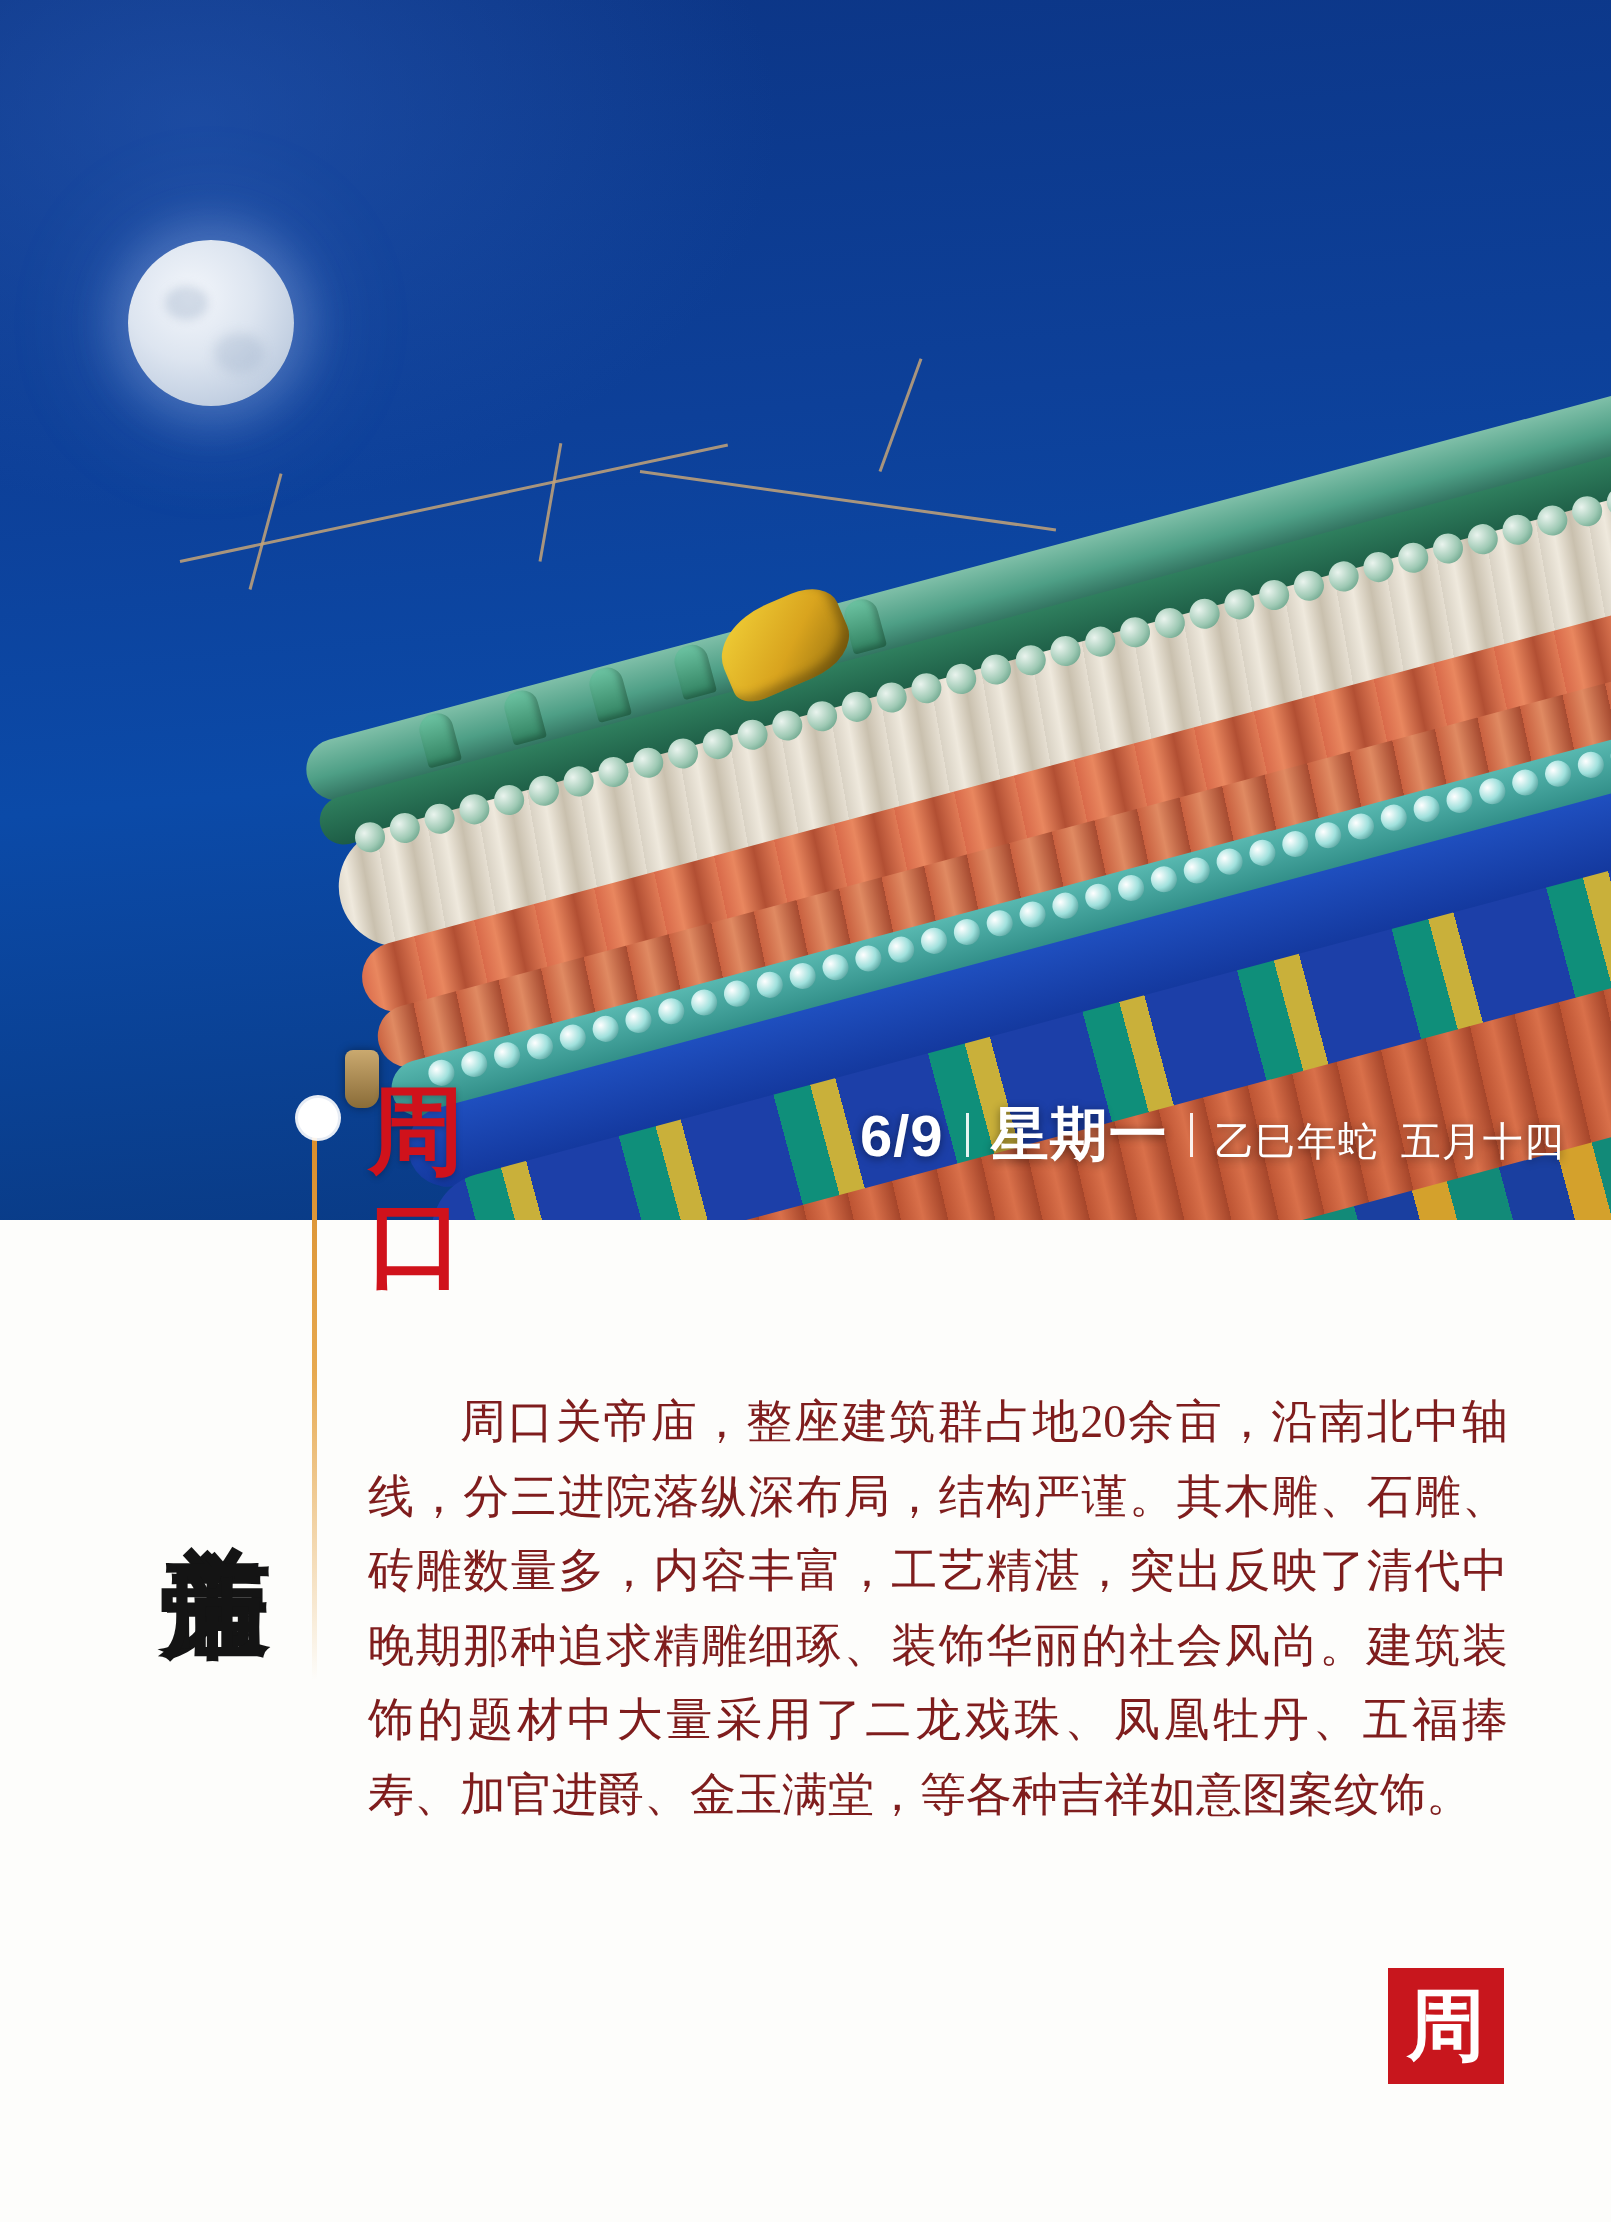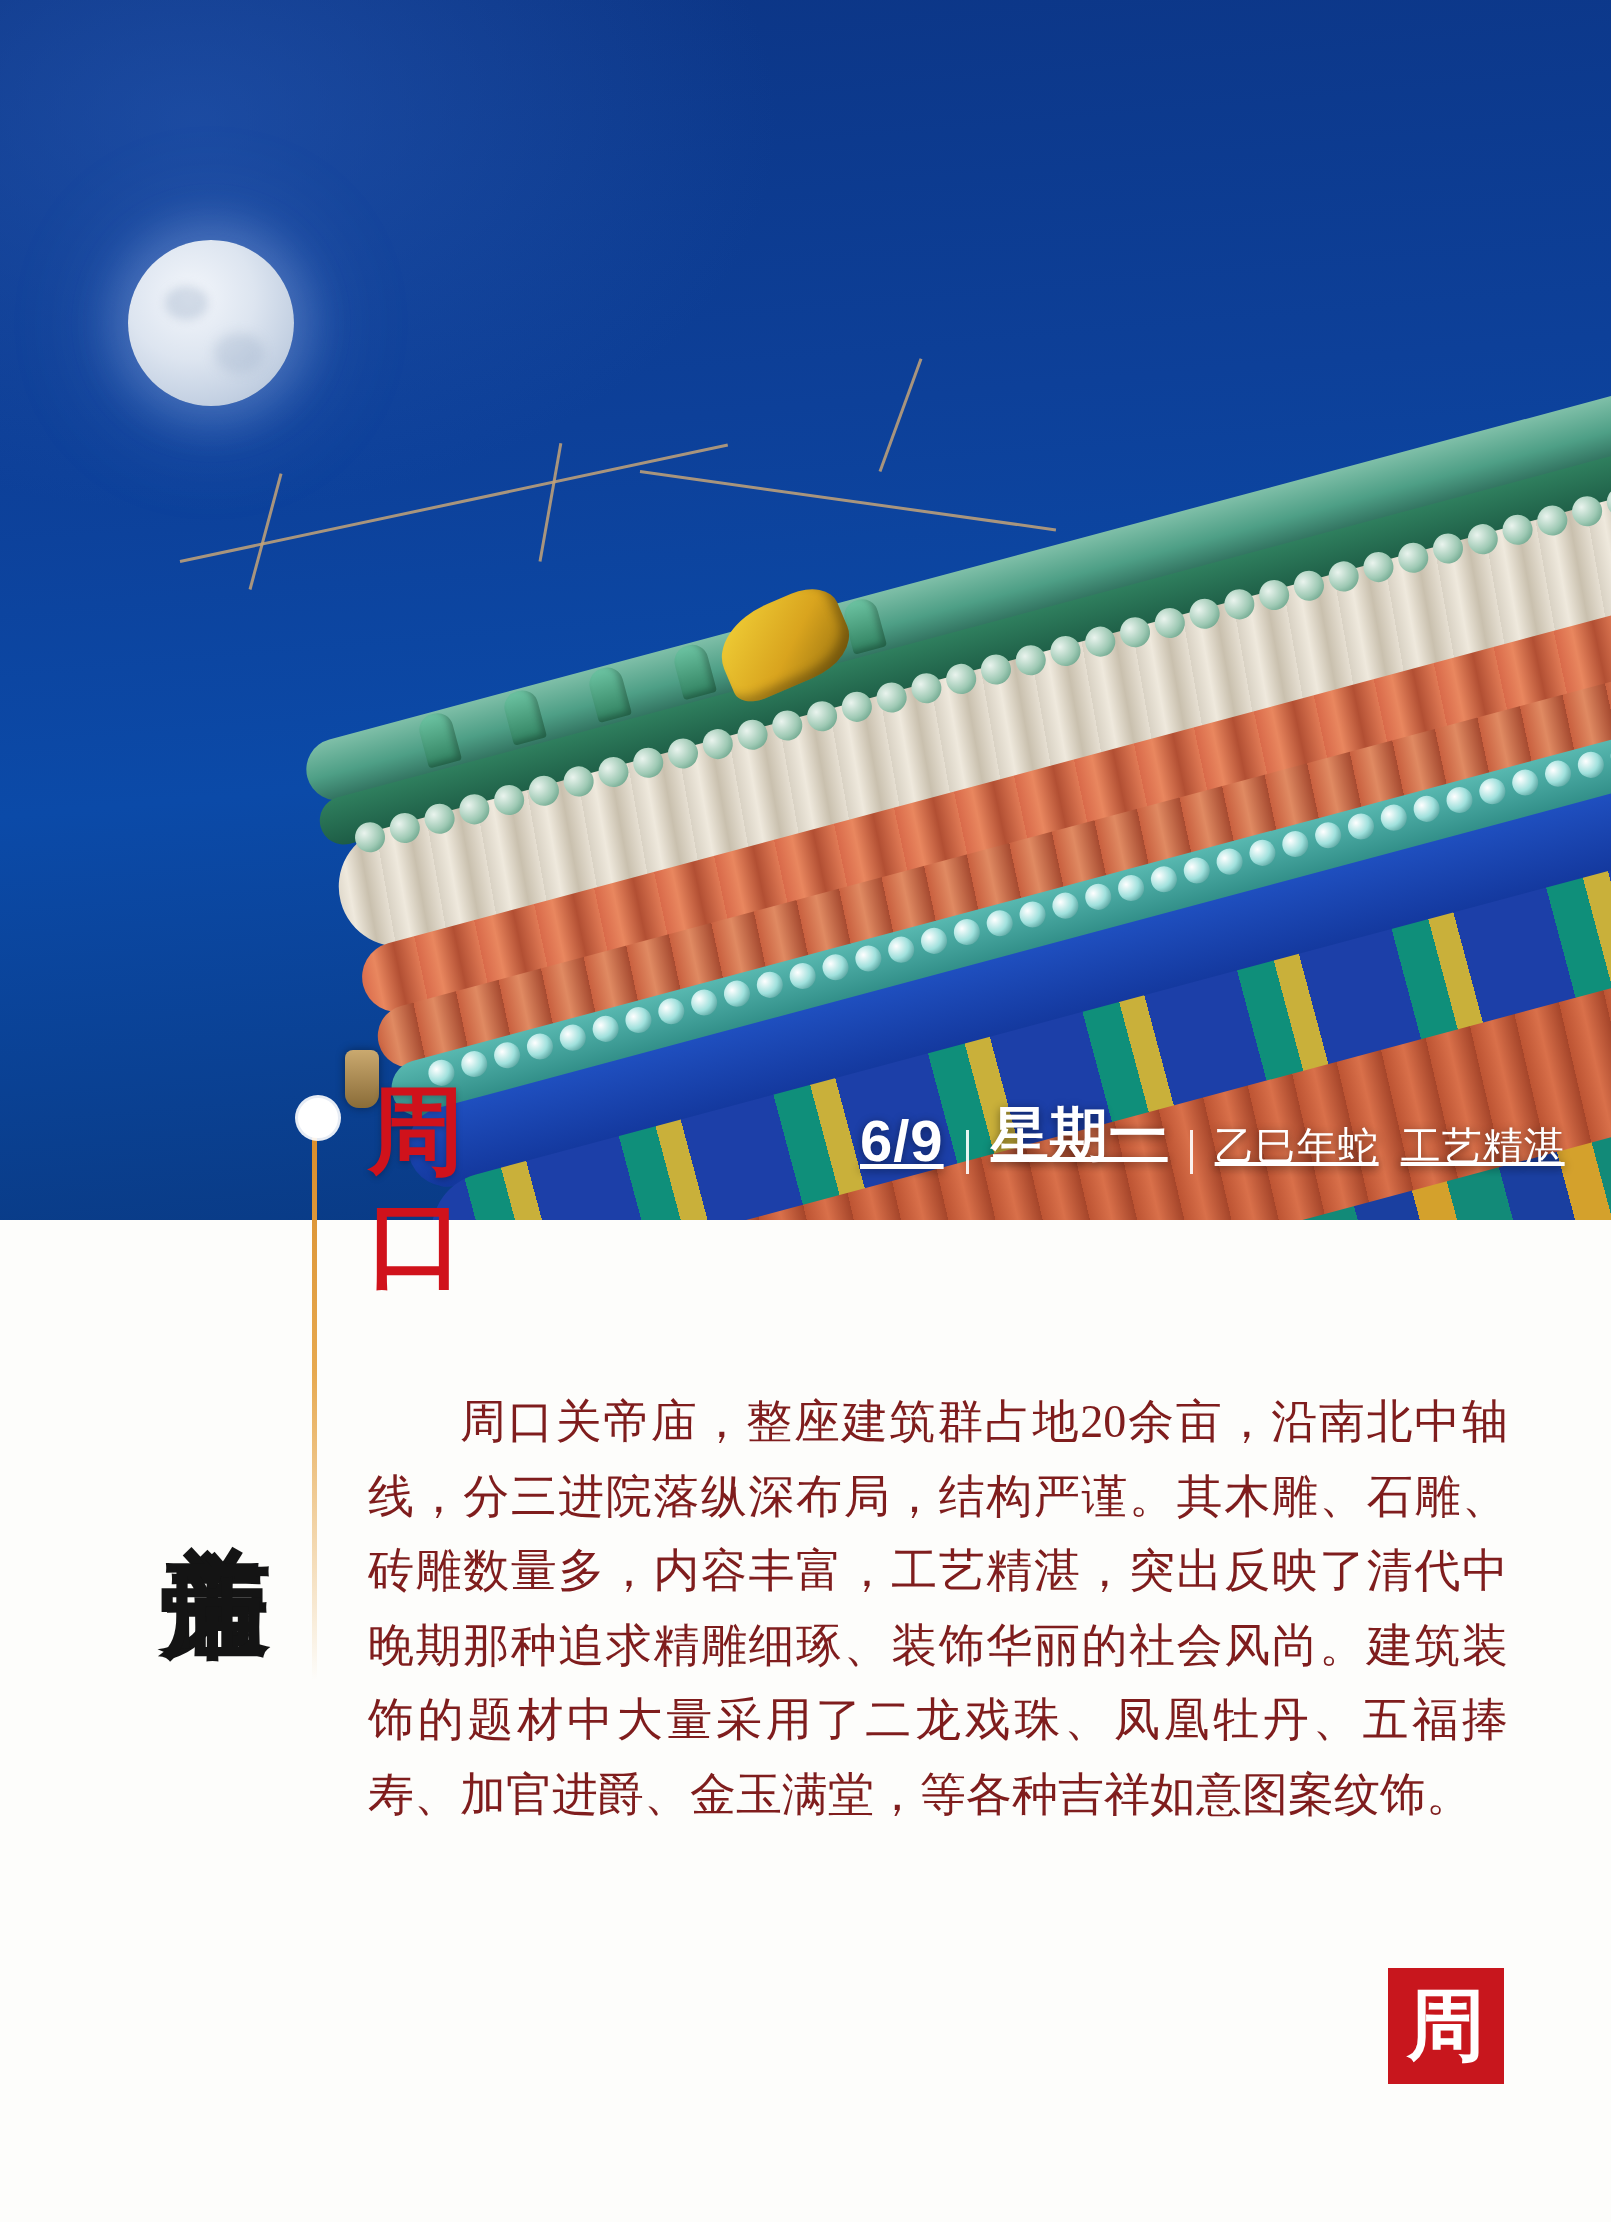--- a/index.html
+++ b/index.html
@@ -250,29 +250,28 @@
     text-shadow: 0 2px 6px rgba(0,0,0,0.25);
   }
   .redtitle .l2 { color: #d0121b; text-shadow: none; }
 
   
   .datebar {
     position: absolute;
     left: 860px;
     top: 1096px;
     display: flex;
-    align-items: flex-end;
+    align-items: center;
     gap: 22px;
     color: #ffffff;
     font-size: 58px;
     font-weight: 700;
     letter-spacing: 1px;
     text-shadow: 0 2px 10px rgba(0,0,0,0.45);
     font-family: "Liberation Sans", sans-serif;
-    text-decoration: underline;
   }
   .datebar .sep {
     display: inline-block;
     width: 3px;
     height: 44px;
     background: rgba(255,255,255,0.9);
   }
   .datebar .lunar { font-size: 40px; font-weight: 400; margin-top: 13px; }
 
   
@@ -440,20 +439,20 @@
     <div class="l1">周</div>
     <div class="l2">口</div>
   </div>
 
   <div class="datebar">
     <span>6/9</span>
     <span class="sep"></span>
     <span>星期一</span>
     <span class="sep"></span>
     <span class="lunar">乙巳年蛇</span>
-    <span class="lunar">工艺精湛</span>
+    <span class="lunar">五月十四</span>
   </div>
 
   <div class="body-text">周口关帝庙，整座建筑群占地20余亩，沿南北中轴线，分三进院落纵深布局，结构严谨。其木雕、石雕、砖雕数量多，内容丰富，工艺精湛，突出反映了清代中晚期那种追求精雕细琢、装饰华丽的社会风尚。建筑装饰的题材中大量采用了二龙戏珠、凤凰牡丹、五福捧寿、加官进爵、金玉满堂，等各种吉祥如意图案纹饰。</div>
 
   <div class="seal">周</div>
 
 </div>
 
 </body></html>

